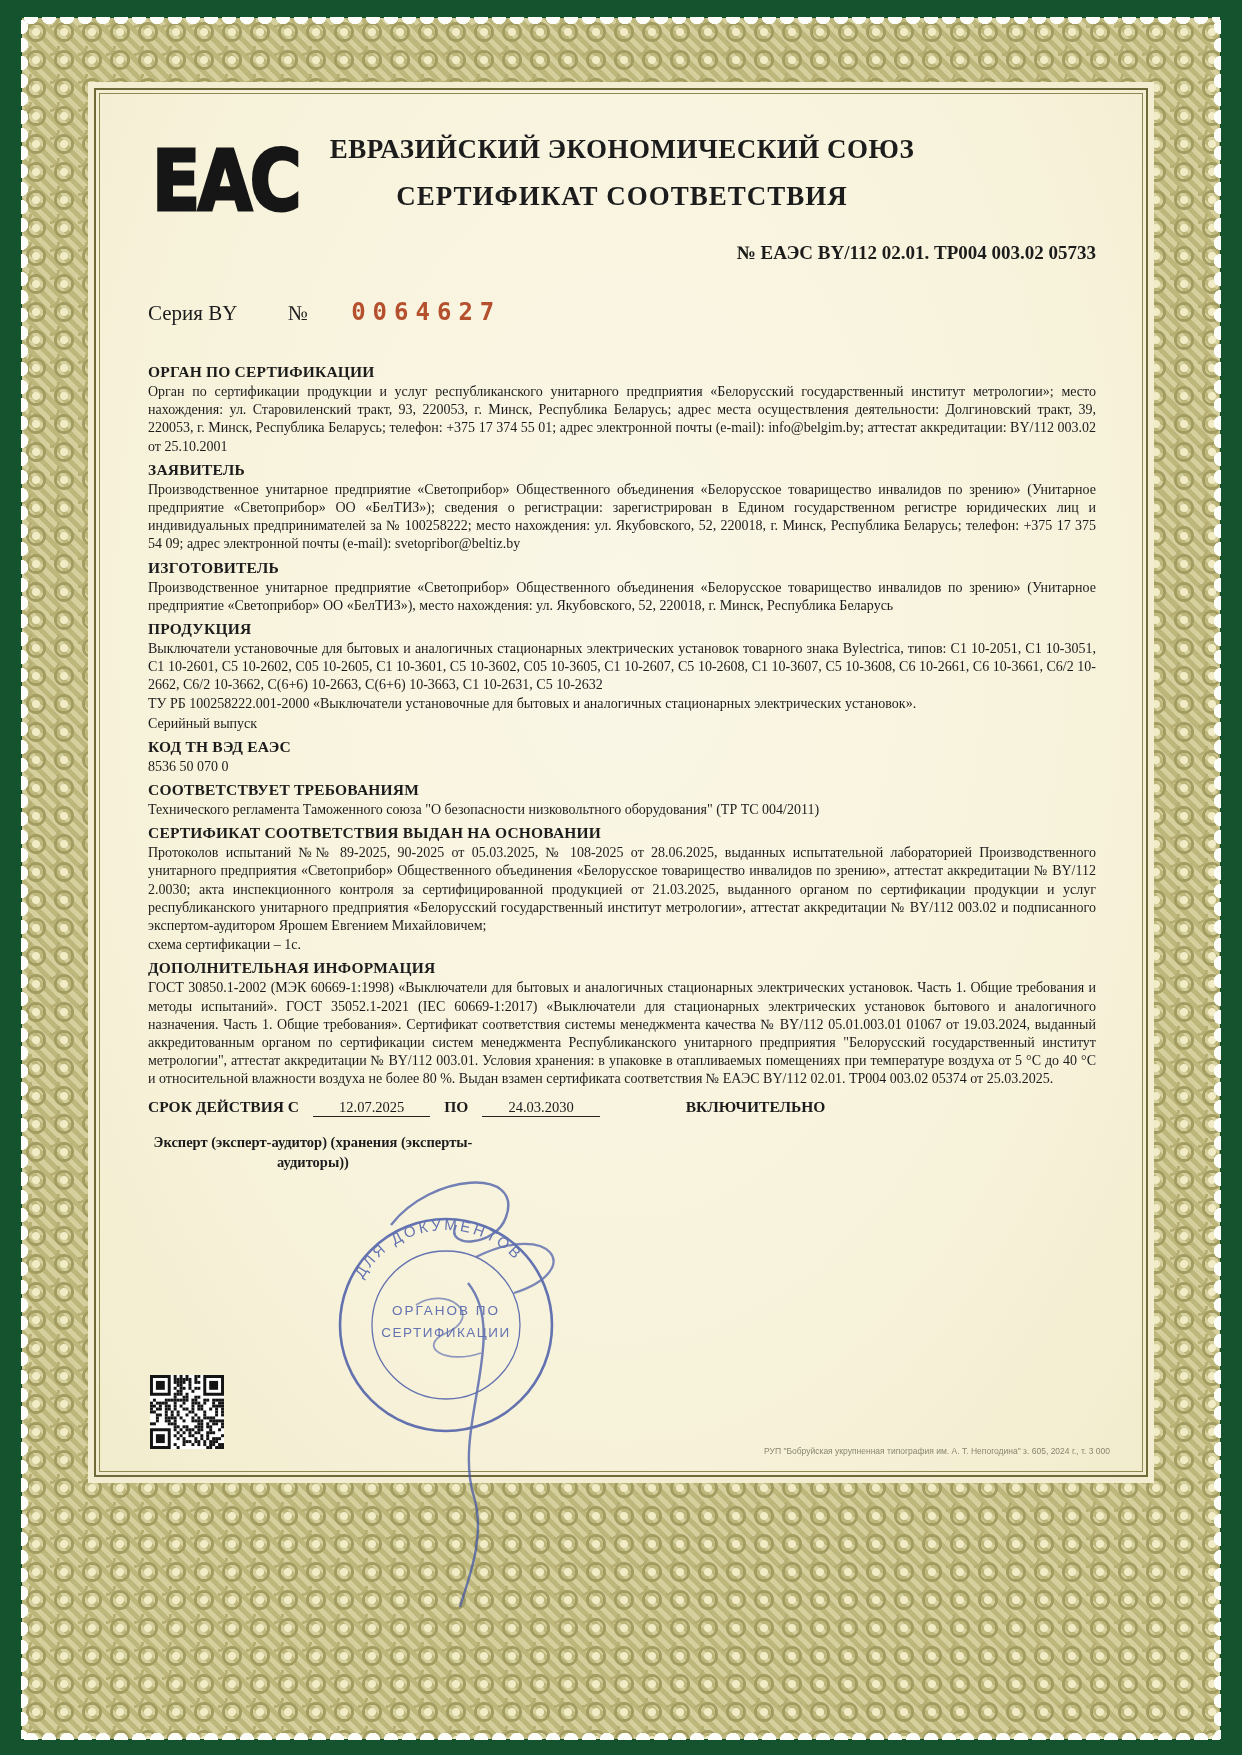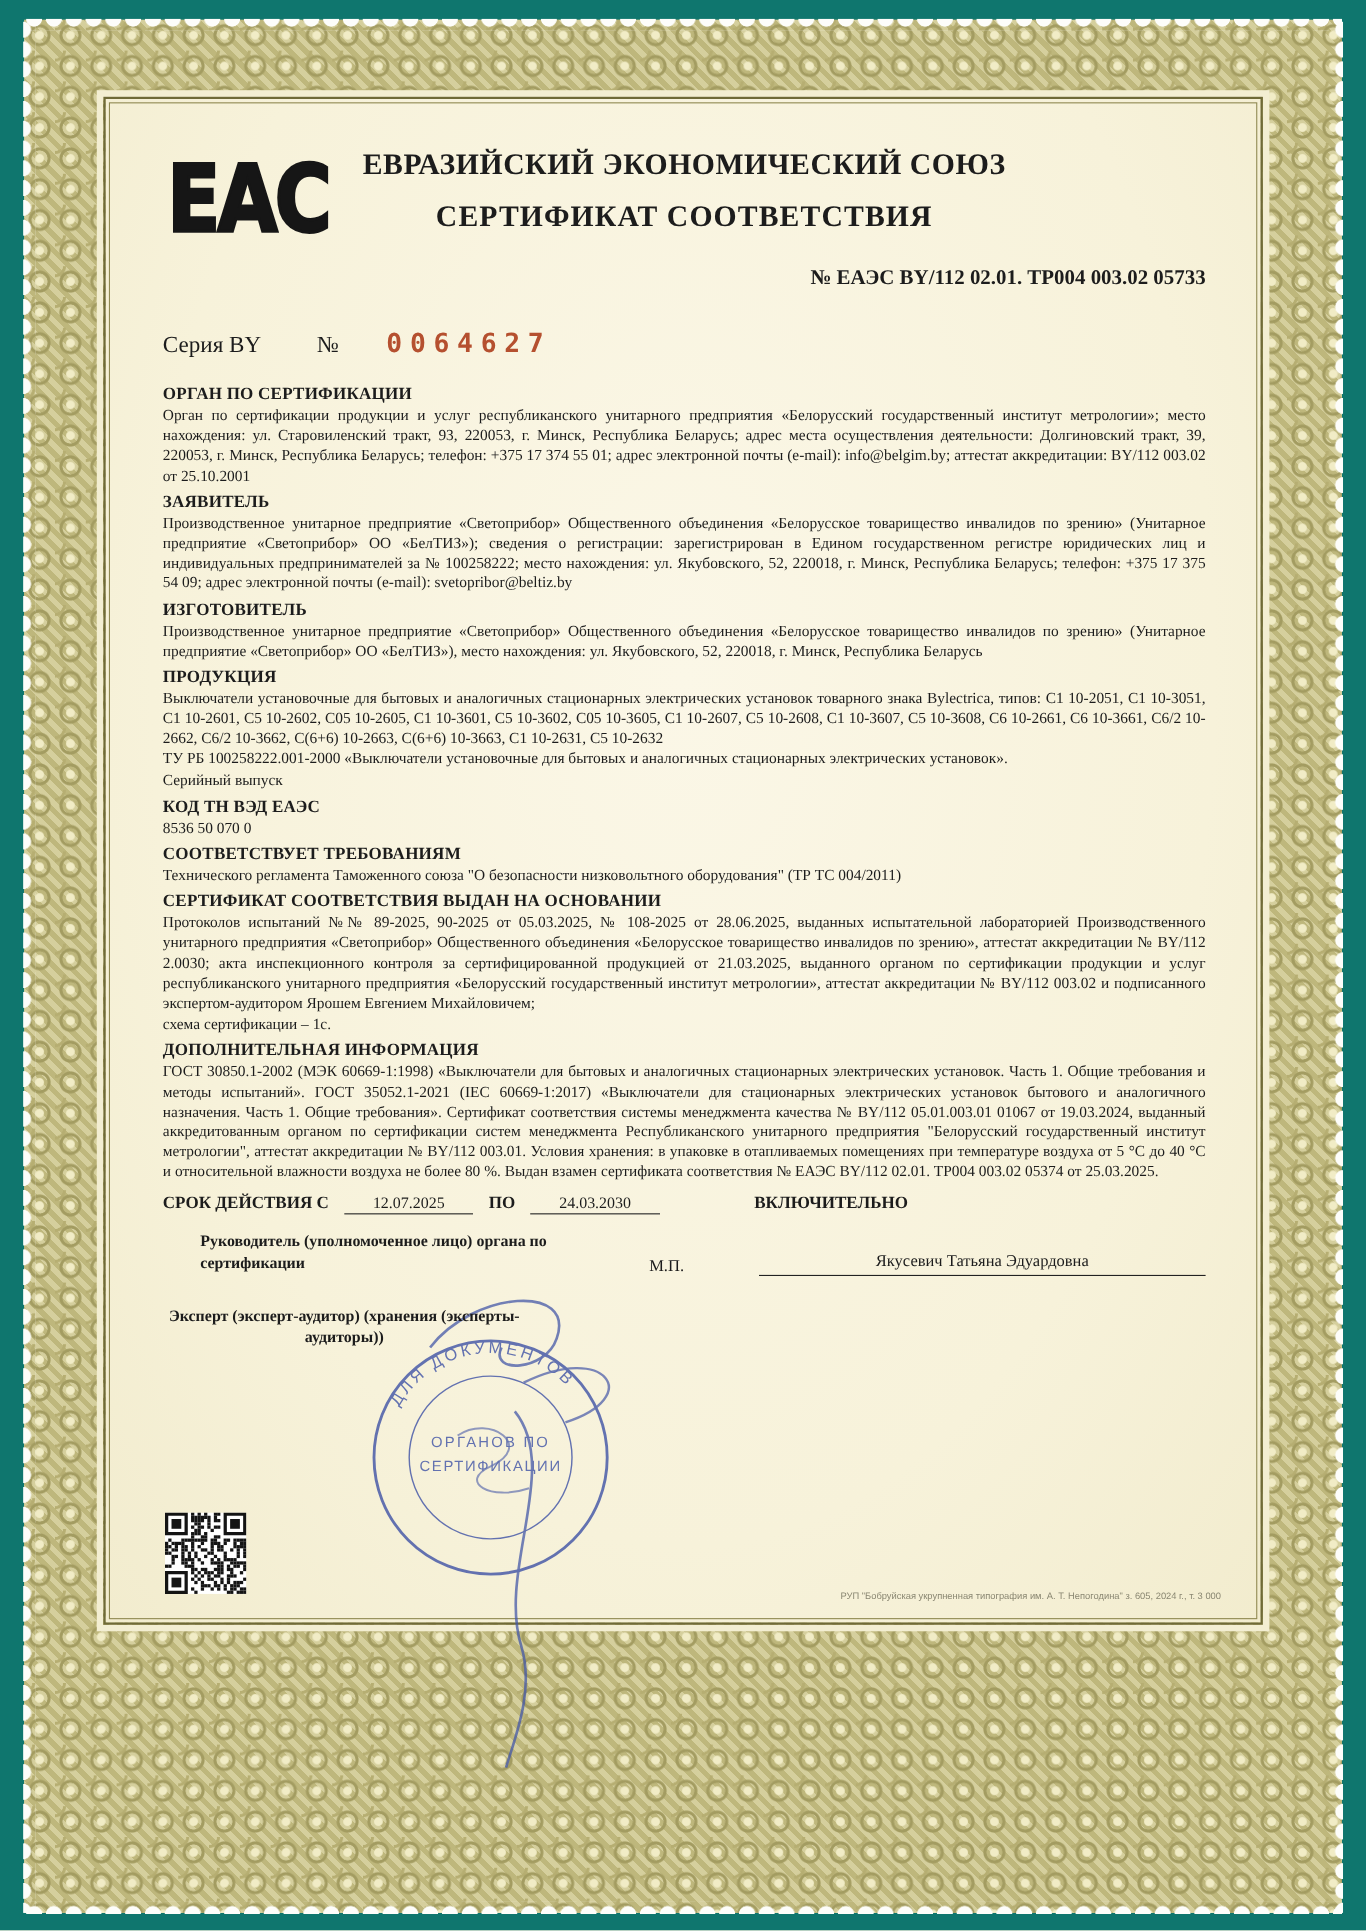--- a/index.html
+++ b/index.html
@@ -1,18 +1,18 @@
 <!DOCTYPE html>
 <html><head>
 <meta charset="utf-8">
 <style>
   html,body{margin:0;padding:0;background:#ffffff;}
   .sheet{
     position:relative;width:1242px;height:1755px;margin:0 auto;overflow:hidden;
-    background:#0f766e;font-family:"Liberation Serif",serif;color:#1c1c1c;
+    background:#14532d;font-family:"Liberation Serif",serif;color:#1c1c1c;
   }
   
   .lace{
     position:absolute;top:18px;bottom:16px;left:22px;right:22px;
     background-color:#c9c287;
     background-image:
       radial-gradient(circle at 14px 14px,#f1ecc6 0 3.5px,transparent 4.5px),
       radial-gradient(circle at 14px 14px,transparent 7px,#a39c61 7.5px 9.5px,transparent 10.5px),
       radial-gradient(circle at 0 0,transparent 7px,#b6ae72 7.5px 9.5px,transparent 10.5px),
       repeating-linear-gradient(45deg,#d5cf9d 0 5px,#beb77c 5px 10px);
@@ -42,21 +42,21 @@
   .union-title{text-align:center;font-weight:bold;font-size:27px;letter-spacing:.5px;margin-top:20px;}
   .doc-title{text-align:center;font-weight:bold;font-size:27px;letter-spacing:1px;margin-top:16px;}
   .cert-number{text-align:right;font-weight:bold;font-size:19px;margin-top:30px;}
   .series-row{text-align:left;margin-top:34px;font-size:21px;}
   .series-row .no-sign{margin-left:46px;}
   .series-number{
     margin-left:38px;font-family:"DejaVu Sans Mono",monospace;font-size:24px;
     letter-spacing:7px;color:#b5502f;font-weight:bold;
   }
   
-  .sections{margin-top:24px;}
+  .sections{margin-top:37px;}
   .sec h3{font-size:15.5px;margin:5px 0 2px;letter-spacing:.2px;font-weight:bold;}
   .sec p{font-size:14px;line-height:1.3;text-align:justify;margin:0 0 1px;}
   
   .validity{display:flex;align-items:baseline;font-size:15.5px;font-weight:bold;margin-top:10px;white-space:nowrap;}
   .validity .date{font-weight:normal;font-size:14.5px;border-bottom:1px solid #222;padding:0 26px;margin:0 14px;}
   .validity .incl{margin-left:72px;}
   
   .signatures{margin-top:16px;position:relative;z-index:3;}
   .sig-row{display:flex;align-items:flex-end;margin-bottom:28px;}
   .sig-label{width:330px;font-weight:bold;font-size:14.5px;line-height:1.35;text-align:center;}
@@ -138,25 +138,20 @@
 
       <div class="validity">
         <span>СРОК ДЕЙСТВИЯ С</span>
         <span class="date">12.07.2025</span>
         <span>ПО</span>
         <span class="date">24.03.2030</span>
         <span class="incl">ВКЛЮЧИТЕЛЬНО</span>
       </div>
 
       <div class="signatures">
-        <div class="sig-row first">
-          <div class="sig-label">Руководитель (уполномоченное лицо) органа по сертификации</div>
-          <div class="sig-mid">М.П.</div>
-          <div class="sig-name">Якусевич Татьяна Эдуардовна</div>
-        </div>
         <div class="sig-row">
           <div class="sig-label">Эксперт (эксперт-аудитор) (хранения (эксперты-аудиторы))</div>
           <div class="sig-mid"></div>
         </div>
       </div>
     </div>
 
     <svg class="stamp" width="310" height="450" viewBox="0 0 310 450">
       <g fill="none" stroke="#4356a7">
         <circle cx="150" cy="160" r="106" stroke-width="2.6"></circle>

